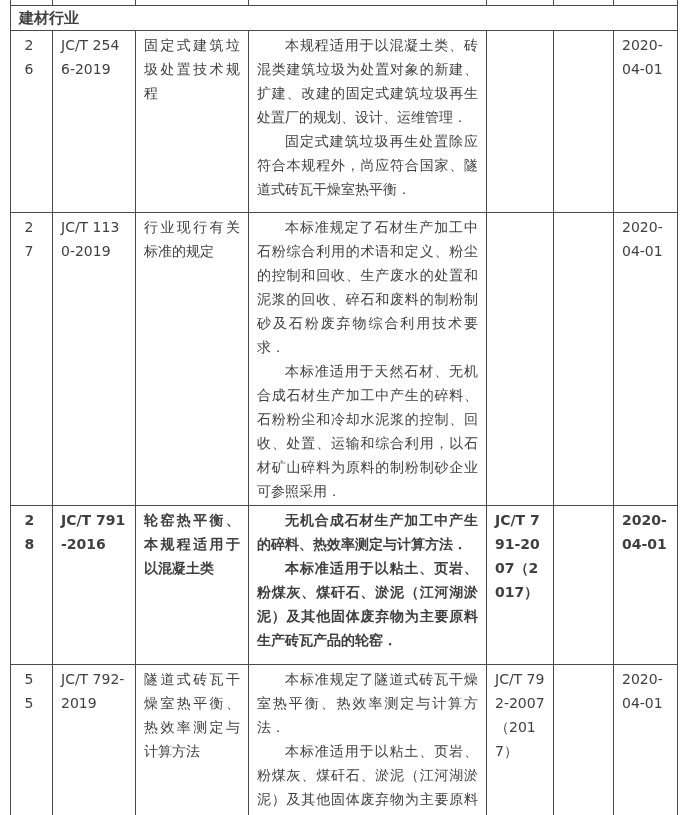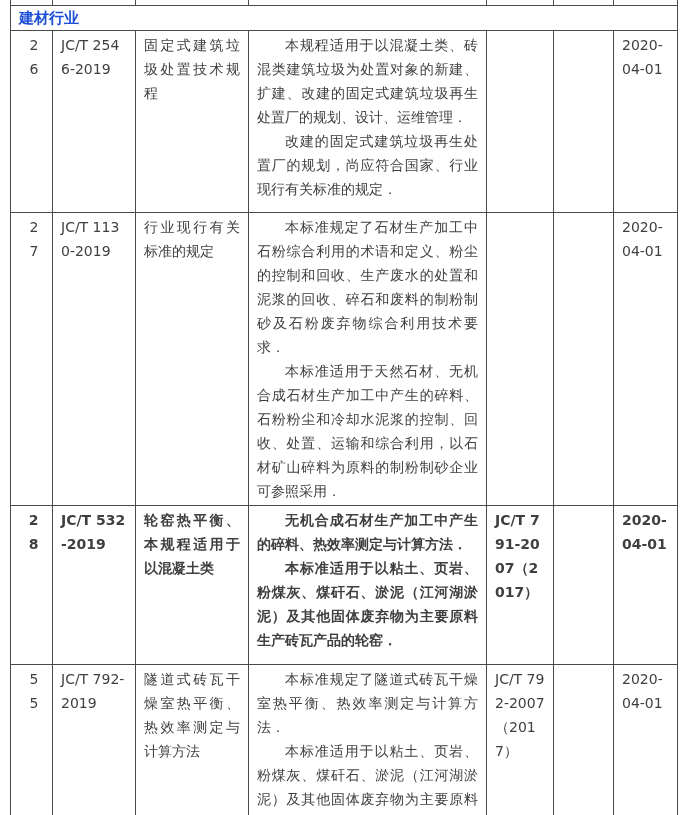--- a/index.html
+++ b/index.html
@@ -33,29 +33,29 @@
   }
   tr.clip-row td {
     height: 6px;
     padding: 0;
   }
   tr.section-row td {
     height: 22px;
     padding: 0 2px 0 8px;
     font-size: 15px;
     font-weight: bold;
-    color: #1d4ed8;
+    color: #404040;
     line-height: 24px;
   }
   td.c-no { text-align: center; padding-left: 2px; padding-right: 2px; }
   .no-inner {
     width: 14px;
     margin: 0 auto;
     word-break: break-all;
-    text-align: right;
+    text-align: left;
   }
   td.c-std { word-break: break-all; }
   td.c-title { text-align: justify; }
   td.c-scope { }
   td.c-scope p {
     margin: 0;
     text-indent: 2em;
     text-align: justify;
   }
   td.c-replaced { word-break: break-all; }
@@ -96,21 +96,21 @@
     </tr>
 
     <tr class="row-h1">
       <td class="c-no">
         <div class="no-inner">26</div>
       </td>
       <td class="c-std">JC/T 2546-2019</td>
       <td class="c-title">固定式建筑垃圾处置技术规程</td>
       <td class="c-scope">
         <p>本规程适用于以混凝土类、砖混类建筑垃圾为处置对象的新建、扩建、改建的固定式建筑垃圾再生处置厂的规划、设计、运维管理．</p>
-        <p>改建的固定式建筑垃圾再生处置厂的规划，尚应符合国家、行业现行有关标准的规定．</p>
+        <p>固定式建筑垃圾再生处置除应符合本规程外，尚应符合国家、隧道式砖瓦干燥室热平衡．</p>
       </td>
       <td class="c-replaced"></td>
       <td class="c-remark"></td>
       <td class="c-date">2020-04-01</td>
     </tr>
 
     <tr class="row-h2">
       <td class="c-no">
         <div class="no-inner">27</div>
       </td>
@@ -122,21 +122,21 @@
       </td>
       <td class="c-replaced"></td>
       <td class="c-remark"></td>
       <td class="c-date">2020-04-01</td>
     </tr>
 
     <tr class="row-h3">
       <td class="c-no">
         <div class="no-inner">28</div>
       </td>
-      <td class="c-std">JC/T 532-2019</td>
+      <td class="c-std">JC/T 791-2016</td>
       <td class="c-title">轮窑热平衡、本规程适用于以混凝土类</td>
       <td class="c-scope">
         <p>无机合成石材生产加工中产生的碎料、热效率测定与计算方法．</p>
         <p>本标准适用于以粘土、页岩、粉煤灰、煤矸石、淤泥（江河湖淤泥）及其他固体废弃物为主要原料生产砖瓦产品的轮窑．</p>
       </td>
       <td class="c-replaced">JC/T 791-2007（2017）</td>
       <td class="c-remark"></td>
       <td class="c-date">2020-04-01</td>
     </tr>
 

